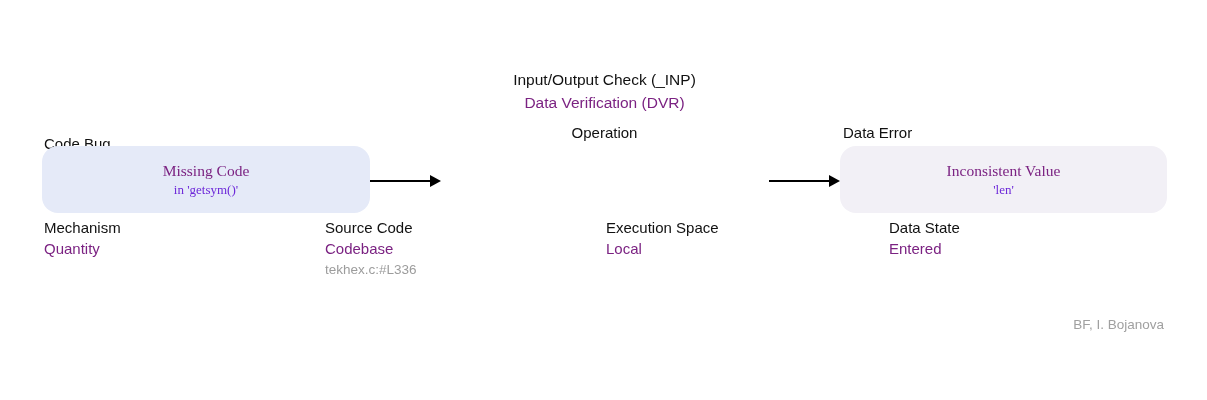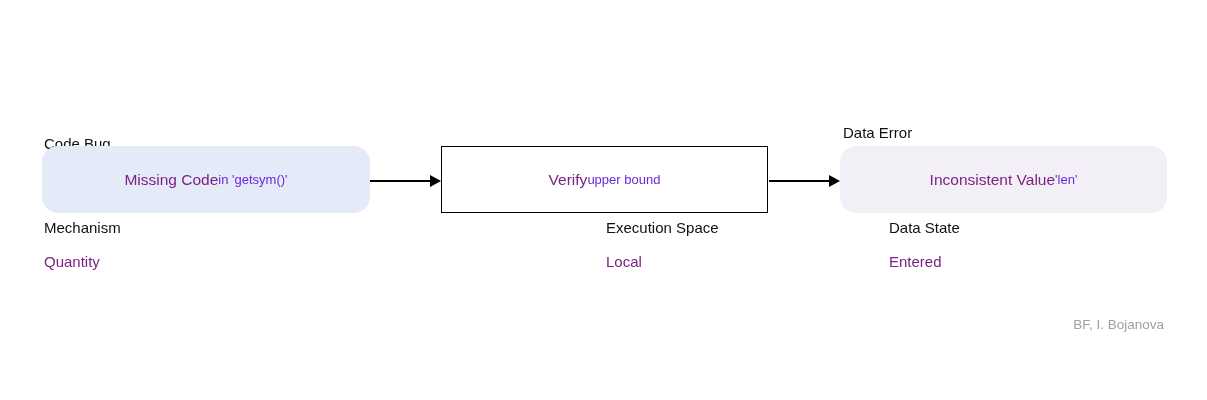--- a/index.html
+++ b/index.html
@@ -41,24 +41,25 @@
   .caption.op      { left: 441px; width: 327px; text-align: center; }
   .caption.error   { left: 843px; }
 
   
   .node {
     position: absolute;
     top: 146px;
     height: 67px;
     width: 327px;
     display: flex;
-    flex-direction: row;
+    flex-direction: column;
     justify-content: center;
     align-items: center;
     box-sizing: border-box;
+    font-family: Liberation Serif, serif;
   }
   .node .title {
     font-size: 15.5px;
     line-height: 21px;
     color: #7b2282;
   }
   .node .subtitle {
     font-size: 13px;
     line-height: 18px;
     color: #6d28d9;
@@ -109,21 +110,21 @@
     white-space: nowrap;
   }
   .attr .label {
     font-size: 15px;
     line-height: 20px;
     color: #111111;
   }
   .attr .value {
     font-size: 15px;
     line-height: 20px;
-    margin-top: 14px;
+    margin-top: 1px;
     color: #7b2282;
   }
   .attr .note {
     font-size: 13.5px;
     line-height: 18px;
     margin-top: 2px;
     color: #9c9c9c;
   }
   .attr.c1 { left: 44px; }
   .attr.c2 { left: 325px; }
@@ -137,49 +138,55 @@
     top: 317px;
     font-size: 13.5px;
     color: #a0a0a0;
   }
 </style>
 </head>
 <body>
 
 <div class="canvas">
 
+  <div class="header">
+    <div class="line1">Input/Output Check (_INP)</div>
+    <div class="line2">Data Verification (DVR)</div>
+  </div>
 
   <div class="caption cause">Code Bug</div>
+  <div class="caption op">Operation</div>
   <div class="caption error">Data Error</div>
 
   <div class="node cause">
     <div class="title">Missing Code</div>
     <div class="subtitle">in 'getsym()'</div>
   </div>
 
   <div class="arrow-line a1"></div>
   <div class="arrow-head a1"></div>
 
-  <div class="node op">
-    <div class="title">Verify</div>
-    <div class="subtitle">upper bound</div>
-  </div>
 
   <div class="arrow-line a2"></div>
   <div class="arrow-head a2"></div>
 
   <div class="node error">
     <div class="title">Inconsistent Value</div>
     <div class="subtitle">'len'</div>
   </div>
 
   <div class="attr c1">
     <div class="label">Mechanism</div>
     <div class="value">Quantity</div>
     <div class="note"></div>
+  </div>
+  <div class="attr c2">
+    <div class="label">Source Code</div>
+    <div class="value">Codebase</div>
+    <div class="note">tekhex.c:#L336</div>
   </div>
   <div class="attr c3">
     <div class="label">Execution Space</div>
     <div class="value">Local</div>
     <div class="note"></div>
   </div>
   <div class="attr c4">
     <div class="label">Data State</div>
     <div class="value">Entered</div>
     <div class="note"></div>

